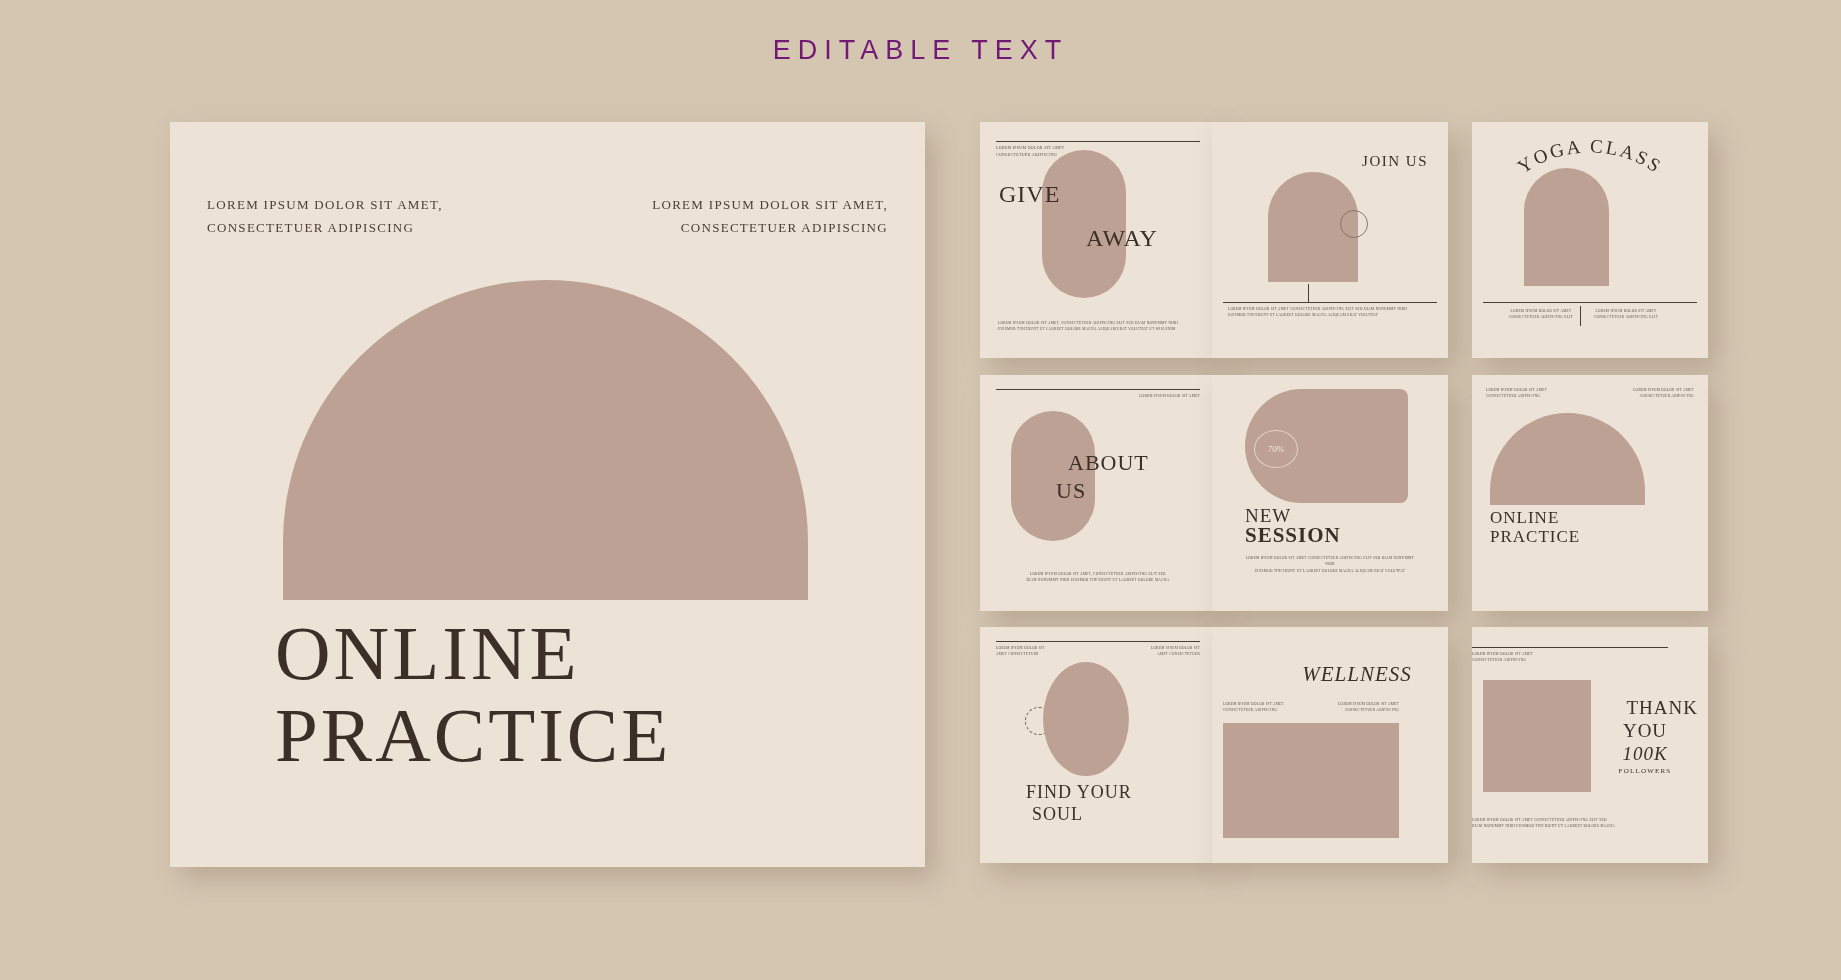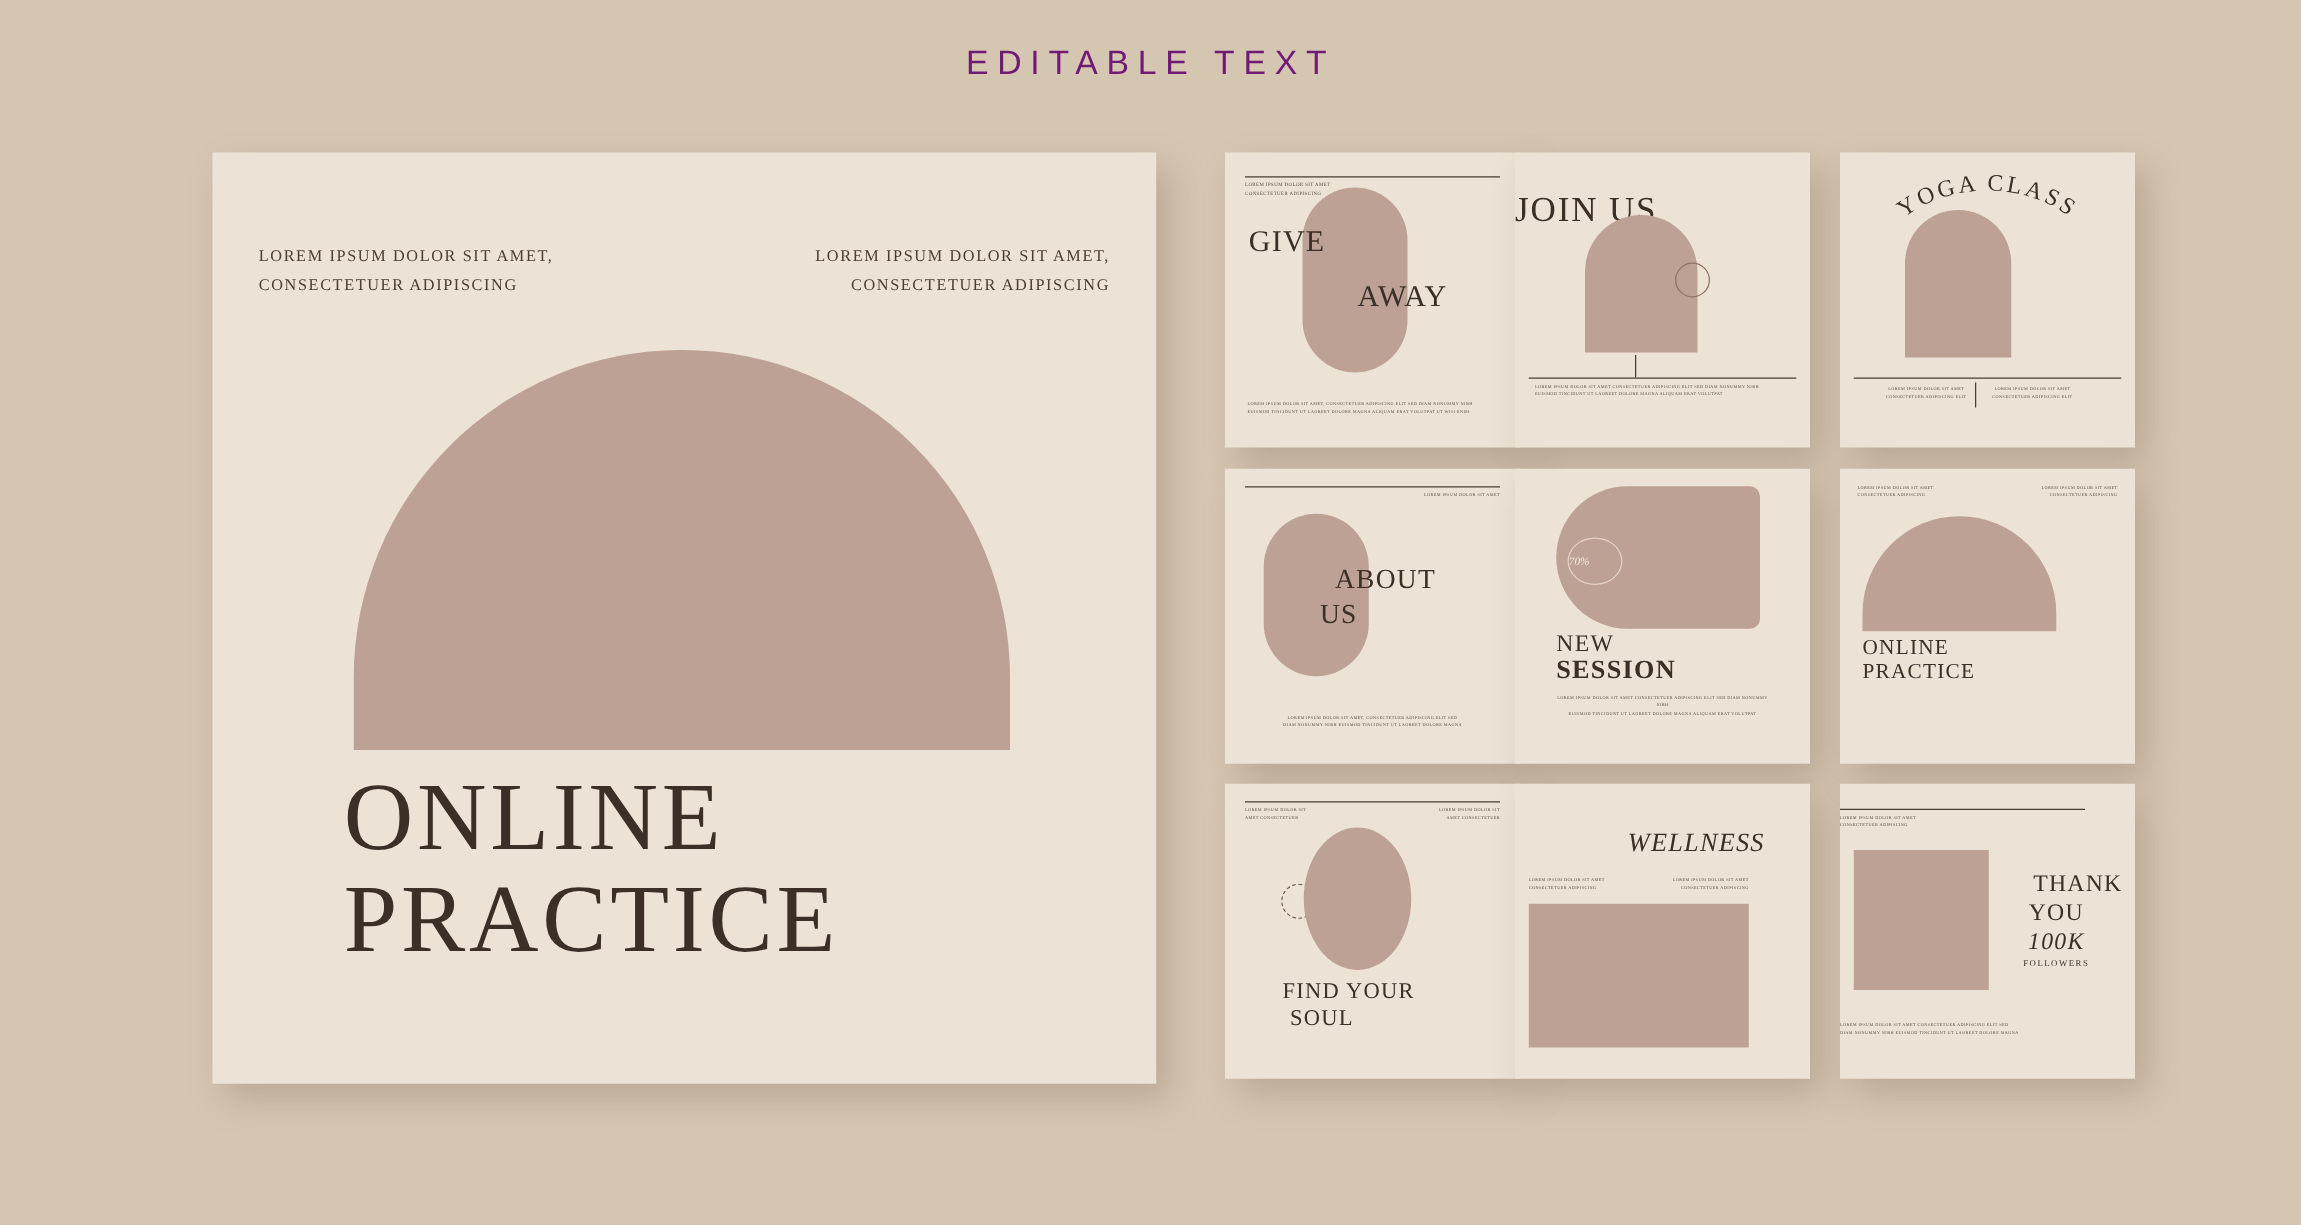--- a/index.html
+++ b/index.html
@@ -120,37 +120,37 @@
     letter-spacing: 1px;
   }
 
   
   .giveaway .oval  { left: 62px; top: 28px; width: 84px; height: 148px; border-radius: 42px; }
   .giveaway .t-give { left: 19px; top: 59px;  font-size: 24px; }
   .giveaway .t-away { left: 106px; top: 103px; font-size: 24px; }
 
   
   .joinus .arch { left: 56px; top: 50px; width: 90px; height: 110px; border-radius: 45px 45px 0 0; }
-  .joinus .t-join { left: 0; top: 31px; width: 216px; text-align: left; font-size: 28px; letter-spacing: 1.5px; }
+  .joinus .t-join { left: 0; top: 31px; width: 216px; text-align: right; font-size: 15px; letter-spacing: 1.5px; }
 
   
   .yoga .arch { left: 52px; top: 46px; width: 85px; height: 118px; border-radius: 43px 43px 0 0; }
   .yoga svg.arc-text { position: absolute; left: 22px; top: 18px; }
 
   
   .about .oval { left: 31px; top: 36px; width: 84px; height: 130px; border-radius: 42px; }
   .about .t-about { left: 88px; top: 76px; font-size: 22px; }
   .about .t-us    { left: 76px; top: 104px; font-size: 22px; }
 
   
   .session .blob { left: 33px; top: 14px; width: 163px; height: 114px; border-radius: 57px 8px 8px 57px; }
   .session .badge {
     position: absolute; left: 42px; top: 55px; width: 42px; height: 36px;
     border: 1px solid #e4d3c9; border-radius: 50%;
-    display: flex; align-items: center; 
+    display: flex; align-items: center; justify-content: center;
     color: #f3e7de; font-size: 9px; font-style: italic;
   }
   .session .t-new { left: 33px; top: 130px; font-size: 19px; }
   .session .t-ses { left: 33px; top: 149px; font-size: 21px; font-weight: bold; }
 
   
   .practice .dome { left: 18px; top: 38px; width: 155px; height: 92px; border-radius: 78px 78px 0 0; }
   .practice .t-p1 { left: 18px; top: 133px; font-size: 17px; }
   .practice .t-p2 { left: 18px; top: 152px; font-size: 17px; }
 

